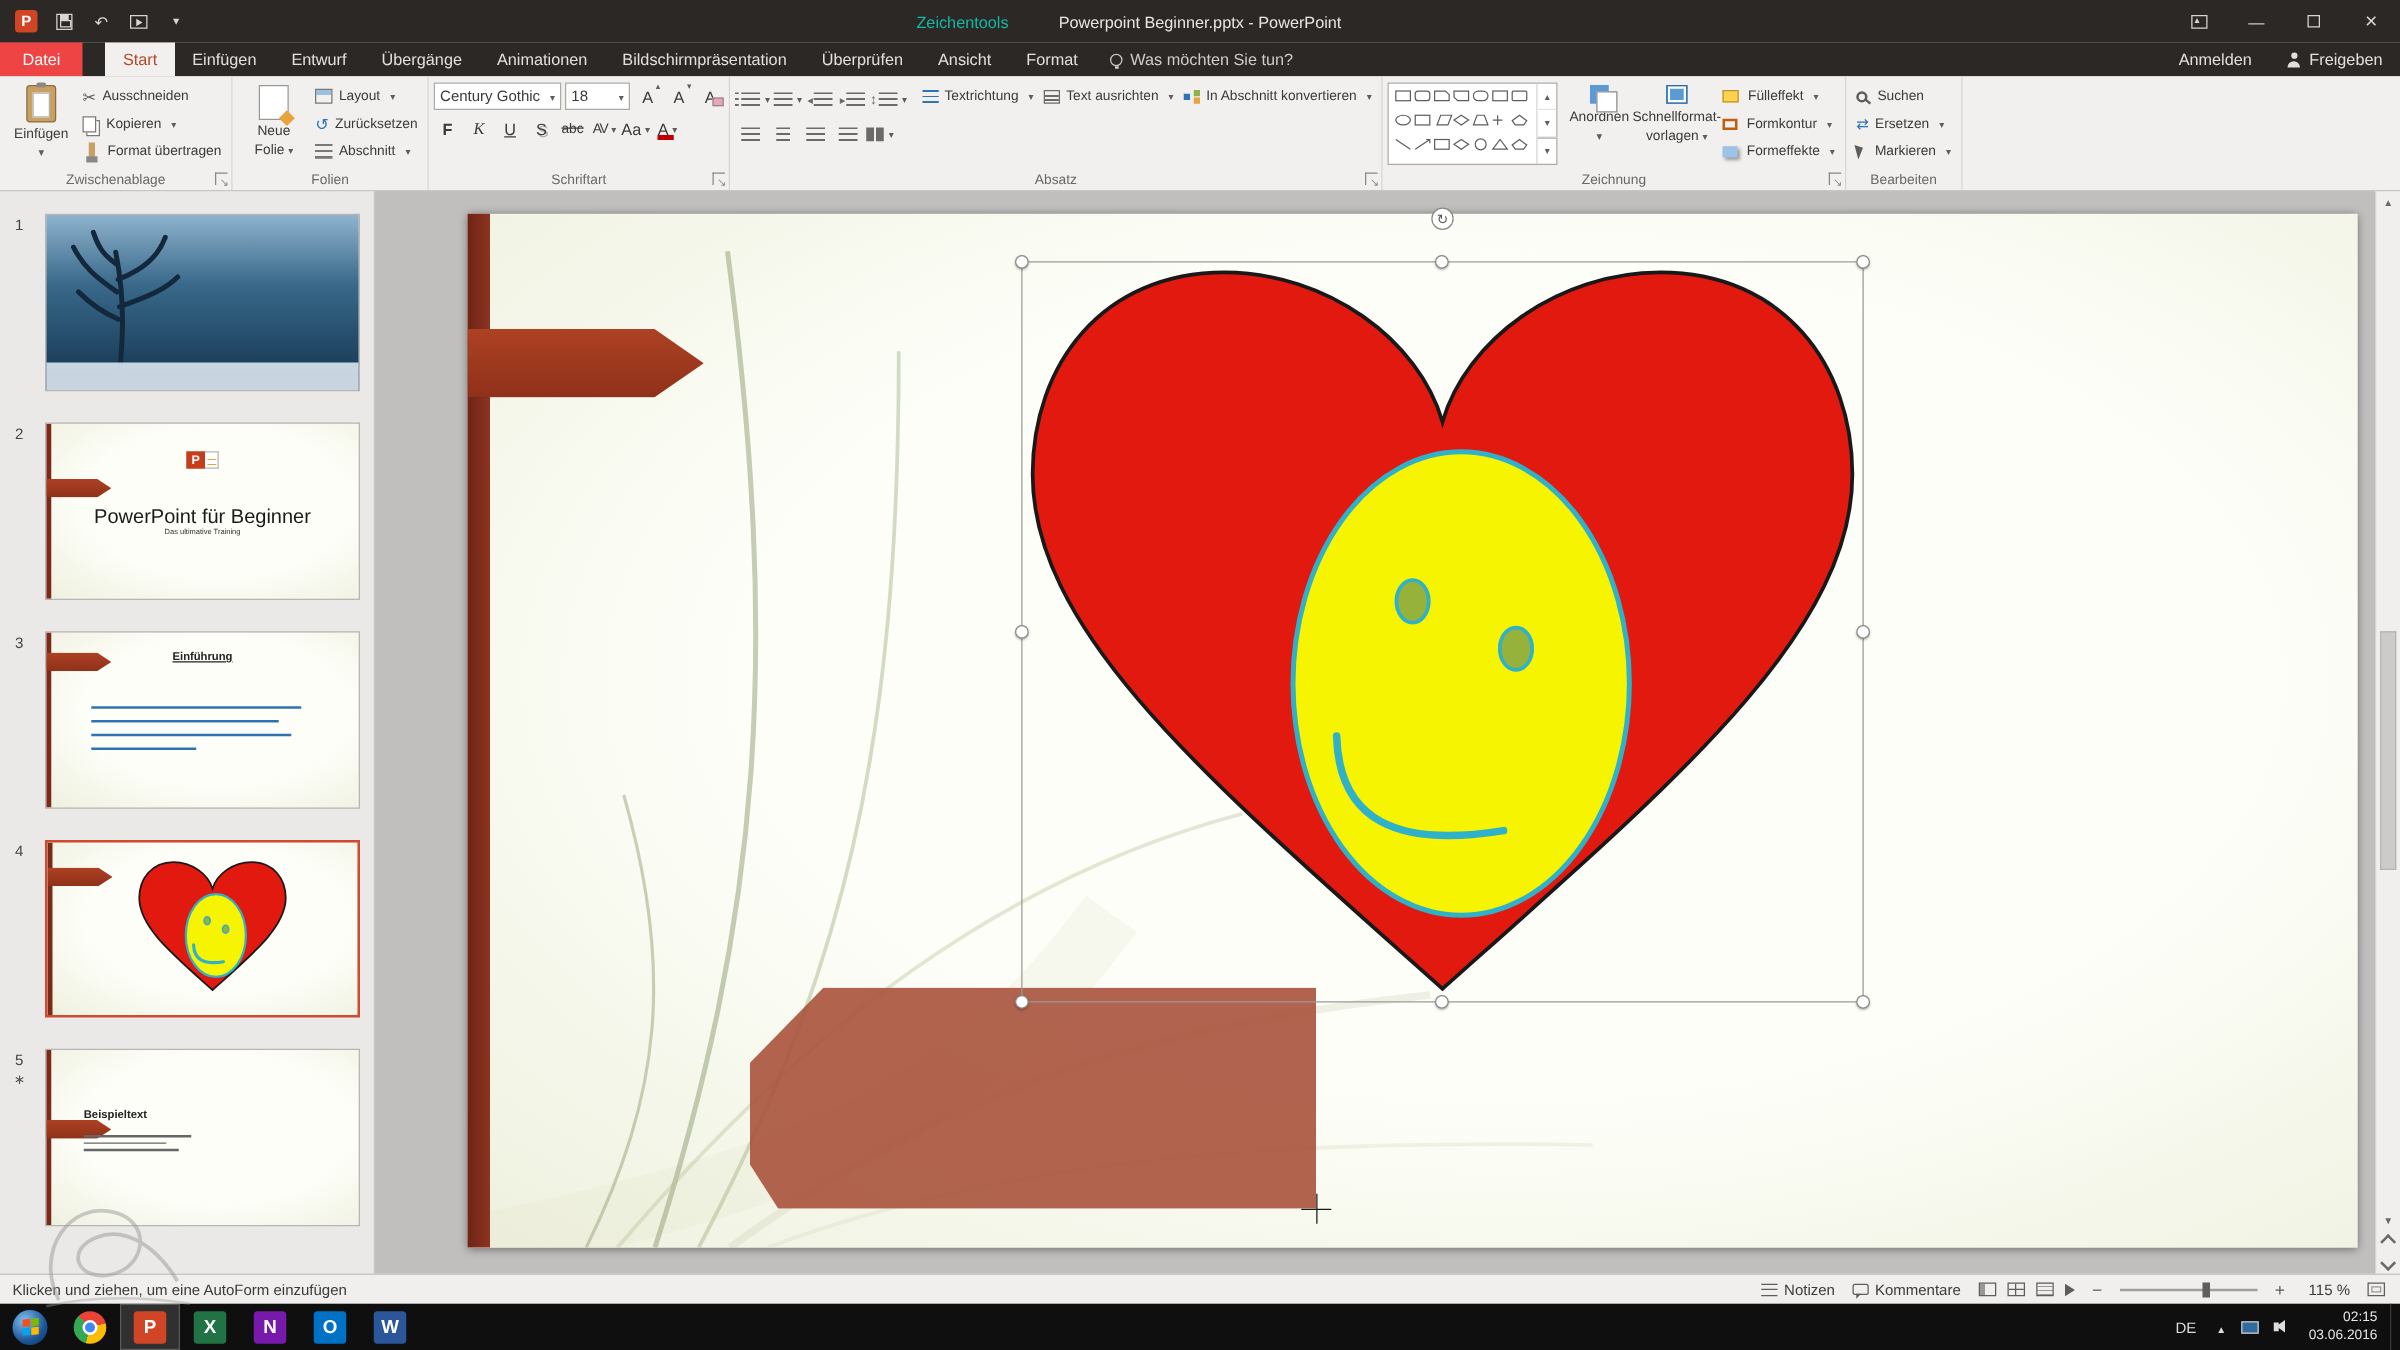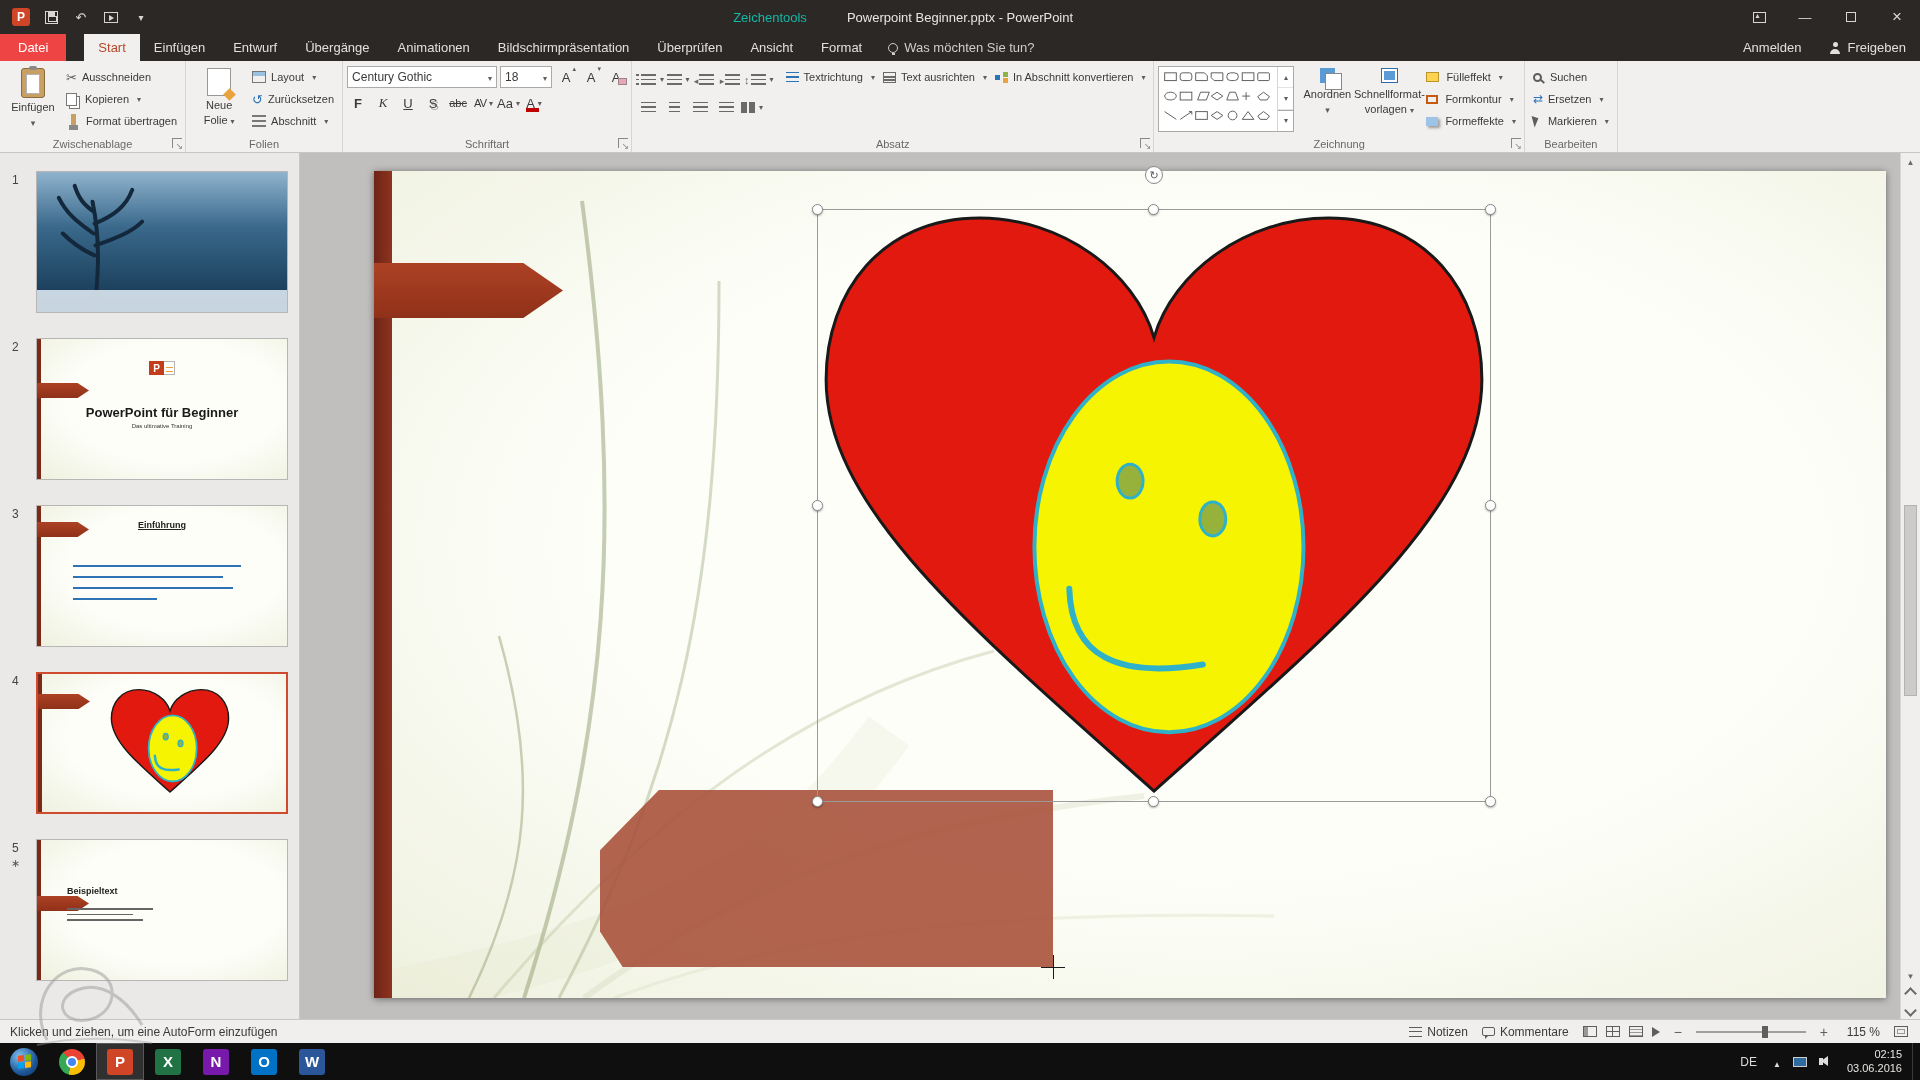--- a/index.html
+++ b/index.html
@@ -64,21 +64,21 @@
   .i-newslide{width:24px;height:28px;background:#fff;border:1px solid #9a9896;position:relative}
   .i-newslide::after{content:"";position:absolute;right:-4px;bottom:-4px;width:9px;height:9px;background:#e8a33d;transform:rotate(45deg)}
   .i-layout{width:14px;height:12px;border:1px solid #7a7876;background:linear-gradient(#9ac1e0 0 4px,transparent 4px)}
   .glyph-reset::before{content:"↺";color:#2b74b8;font-size:13px}
   .i-section{width:14px;height:12px;background:repeating-linear-gradient(to bottom,#7a7876 0 2px,transparent 2px 5px)}
 
   
   .g-font .gbody{flex-direction:column;gap:4px;padding-top:2px}
   .frow{display:flex;align-items:center;gap:3px}
   .combo{height:22px;border:1px solid #abaaa8;background:#fff;display:flex;align-items:center;justify-content:space-between;padding:0 4px;font-size:12px}
-  .w-font{width:150px}
+  .w-font{width:102px}
   .w-size{width:52px}
   .cdd::after{content:"▾";font-size:8px;color:#5f5d5b}
   .fbtn{min-width:22px;height:22px;display:flex;align-items:center;justify-content:center;font-size:13px;position:relative}
   .sup-up::after{content:"▴";position:absolute;top:-1px;right:1px;font-size:7px;color:#5f5d5b}
   .sup-dn::after{content:"▾";position:absolute;top:-1px;right:1px;font-size:7px;color:#5f5d5b}
   .eraser::after{content:"";position:absolute;right:0;bottom:3px;width:7px;height:5px;background:#e8a7b8;border:1px solid #9a8486}
   .b-bold{font-weight:bold}
   .b-italic{font-style:italic;font-family:"Liberation Serif",serif}
   .b-under{text-decoration:underline}
   .b-shadow{text-shadow:1.5px 1.5px 0 #b0aeac}
@@ -135,21 +135,21 @@
   .thumb.selected{border:2px solid #cf4a2f}
   .t1{background:linear-gradient(180deg,#8fb3cd 0%,#39688a 40%,#12334e 100%)}
   .t1 .snow{position:absolute;left:0;bottom:0;width:100%;height:22px;background:#dce7f0;opacity:.9}
   .t1 svg{position:absolute;inset:0}
   .t-light{background:radial-gradient(ellipse at 55% 45%,#fdfef8 55%,#eef0de 100%)}
   .mini-strip{position:absolute;left:0;top:0;bottom:0;width:4px;background:#7b2a18}
   .mini-arrow{position:absolute;left:0;width:52px;height:15px;background:linear-gradient(180deg,#ad4124,#8f3119);clip-path:polygon(0 0,78% 0,100% 50%,78% 100%,0 100%)}
   .logo{position:absolute;left:50%;top:22px;transform:translateX(-50%);display:flex}
   .lp{width:15px;height:14px;background:#c43e1c;color:#fff;font-size:10px;font-weight:bold;display:flex;align-items:center;justify-content:center}
   .lpage{width:11px;height:14px;background:#fff;border:1px solid #b8b6b4;border-left:none;background-image:repeating-linear-gradient(to bottom,transparent 0 3px,#e8a33d 3px 4px);background-size:7px 100%;background-position:2px 2px;background-repeat:no-repeat}
-  .t2-title{position:absolute;left:0;right:0;top:66px;text-align:center;font-size:13px;font-weight:bold;color:#1a1a1a}
+  .t2-title{position:absolute;left:0;right:0;top:66px;text-align:center;font-size:16px;font-weight:normal;color:#1a1a1a}
   .t2-sub{position:absolute;left:0;right:0;top:84px;text-align:center;font-size:6px;color:#333}
   .t3-title{position:absolute;left:0;right:0;top:14px;text-align:center;font-size:9px;font-weight:bold;text-decoration:underline;color:#222}
   .t3-lines{position:absolute;left:36px;top:50px}
   .t3-lines i{display:block;height:2px;background:#2e74b5;margin-top:9px}
   .mini-heart{position:absolute;left:72px;top:14px;width:120px;height:106px}
   .t5-title{position:absolute;left:30px;top:46px;font-size:9px;font-weight:bold;color:#222}
   .t5-lines{position:absolute;left:30px;top:64px}
   .t5-lines i{display:block;height:1.5px;background:#666;margin-top:4px}
 
   .editor{position:absolute;left:300px;top:153px;right:20px;bottom:61px;background:#c1bfbd}

